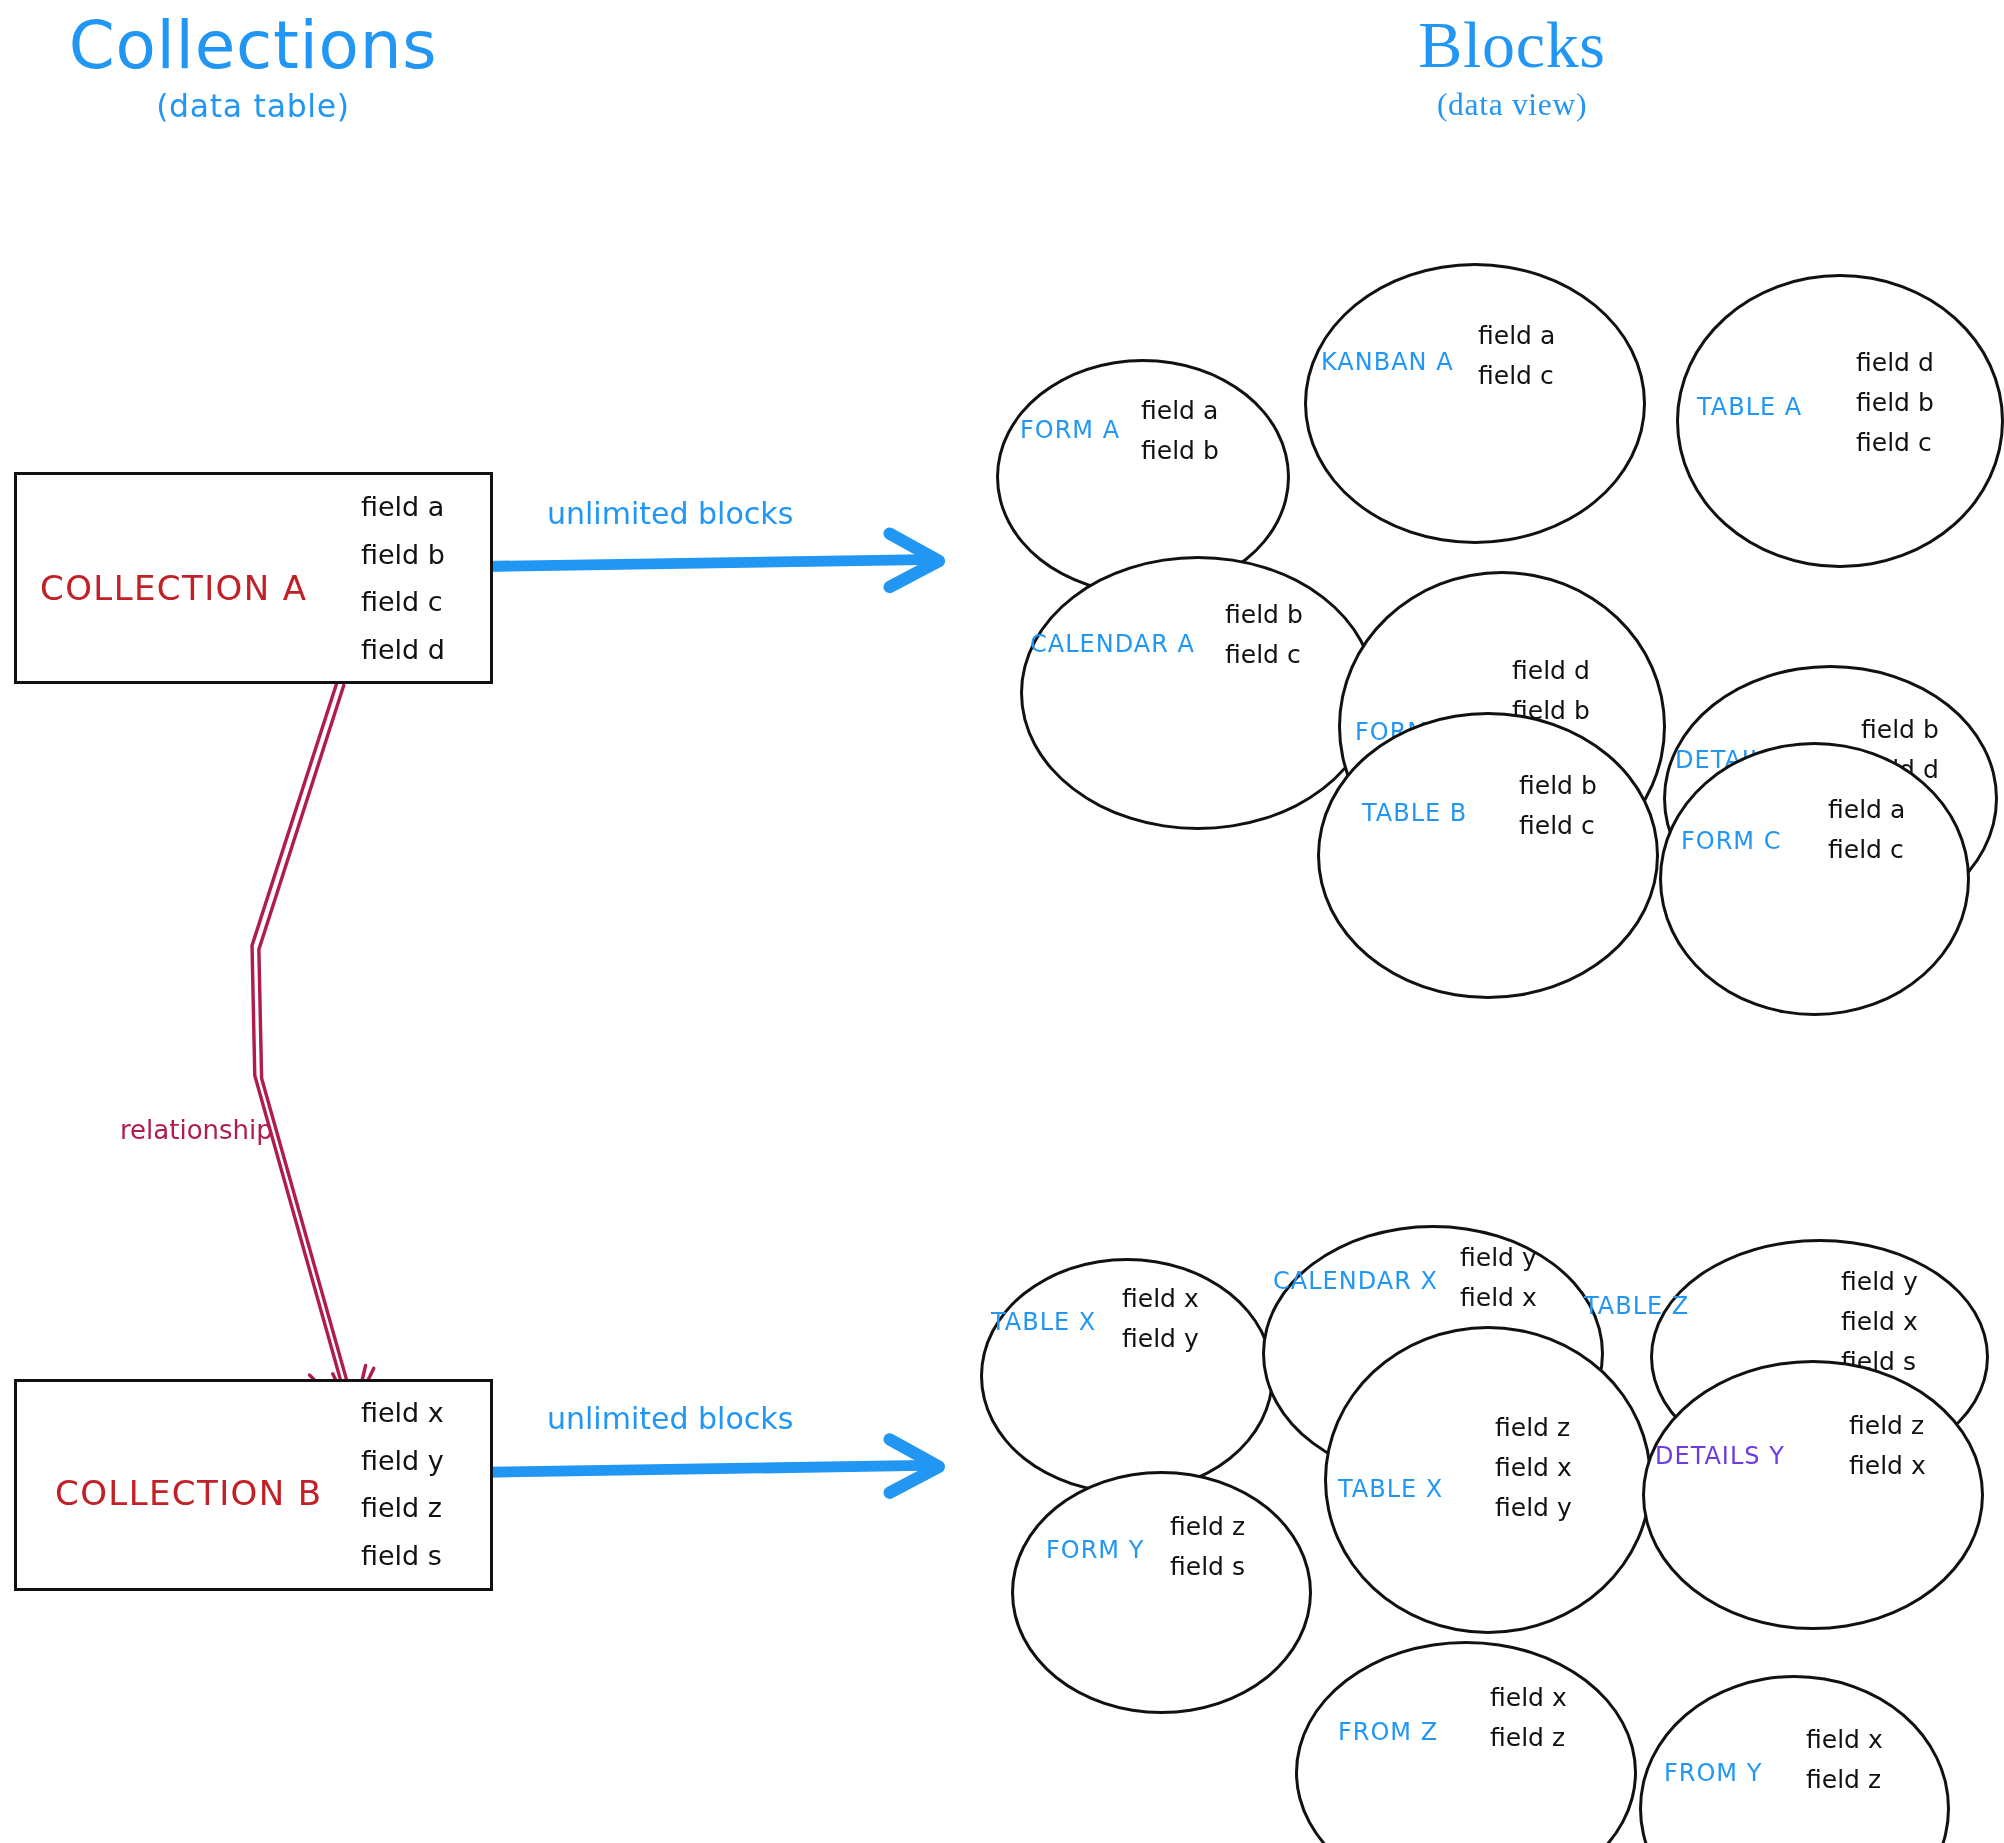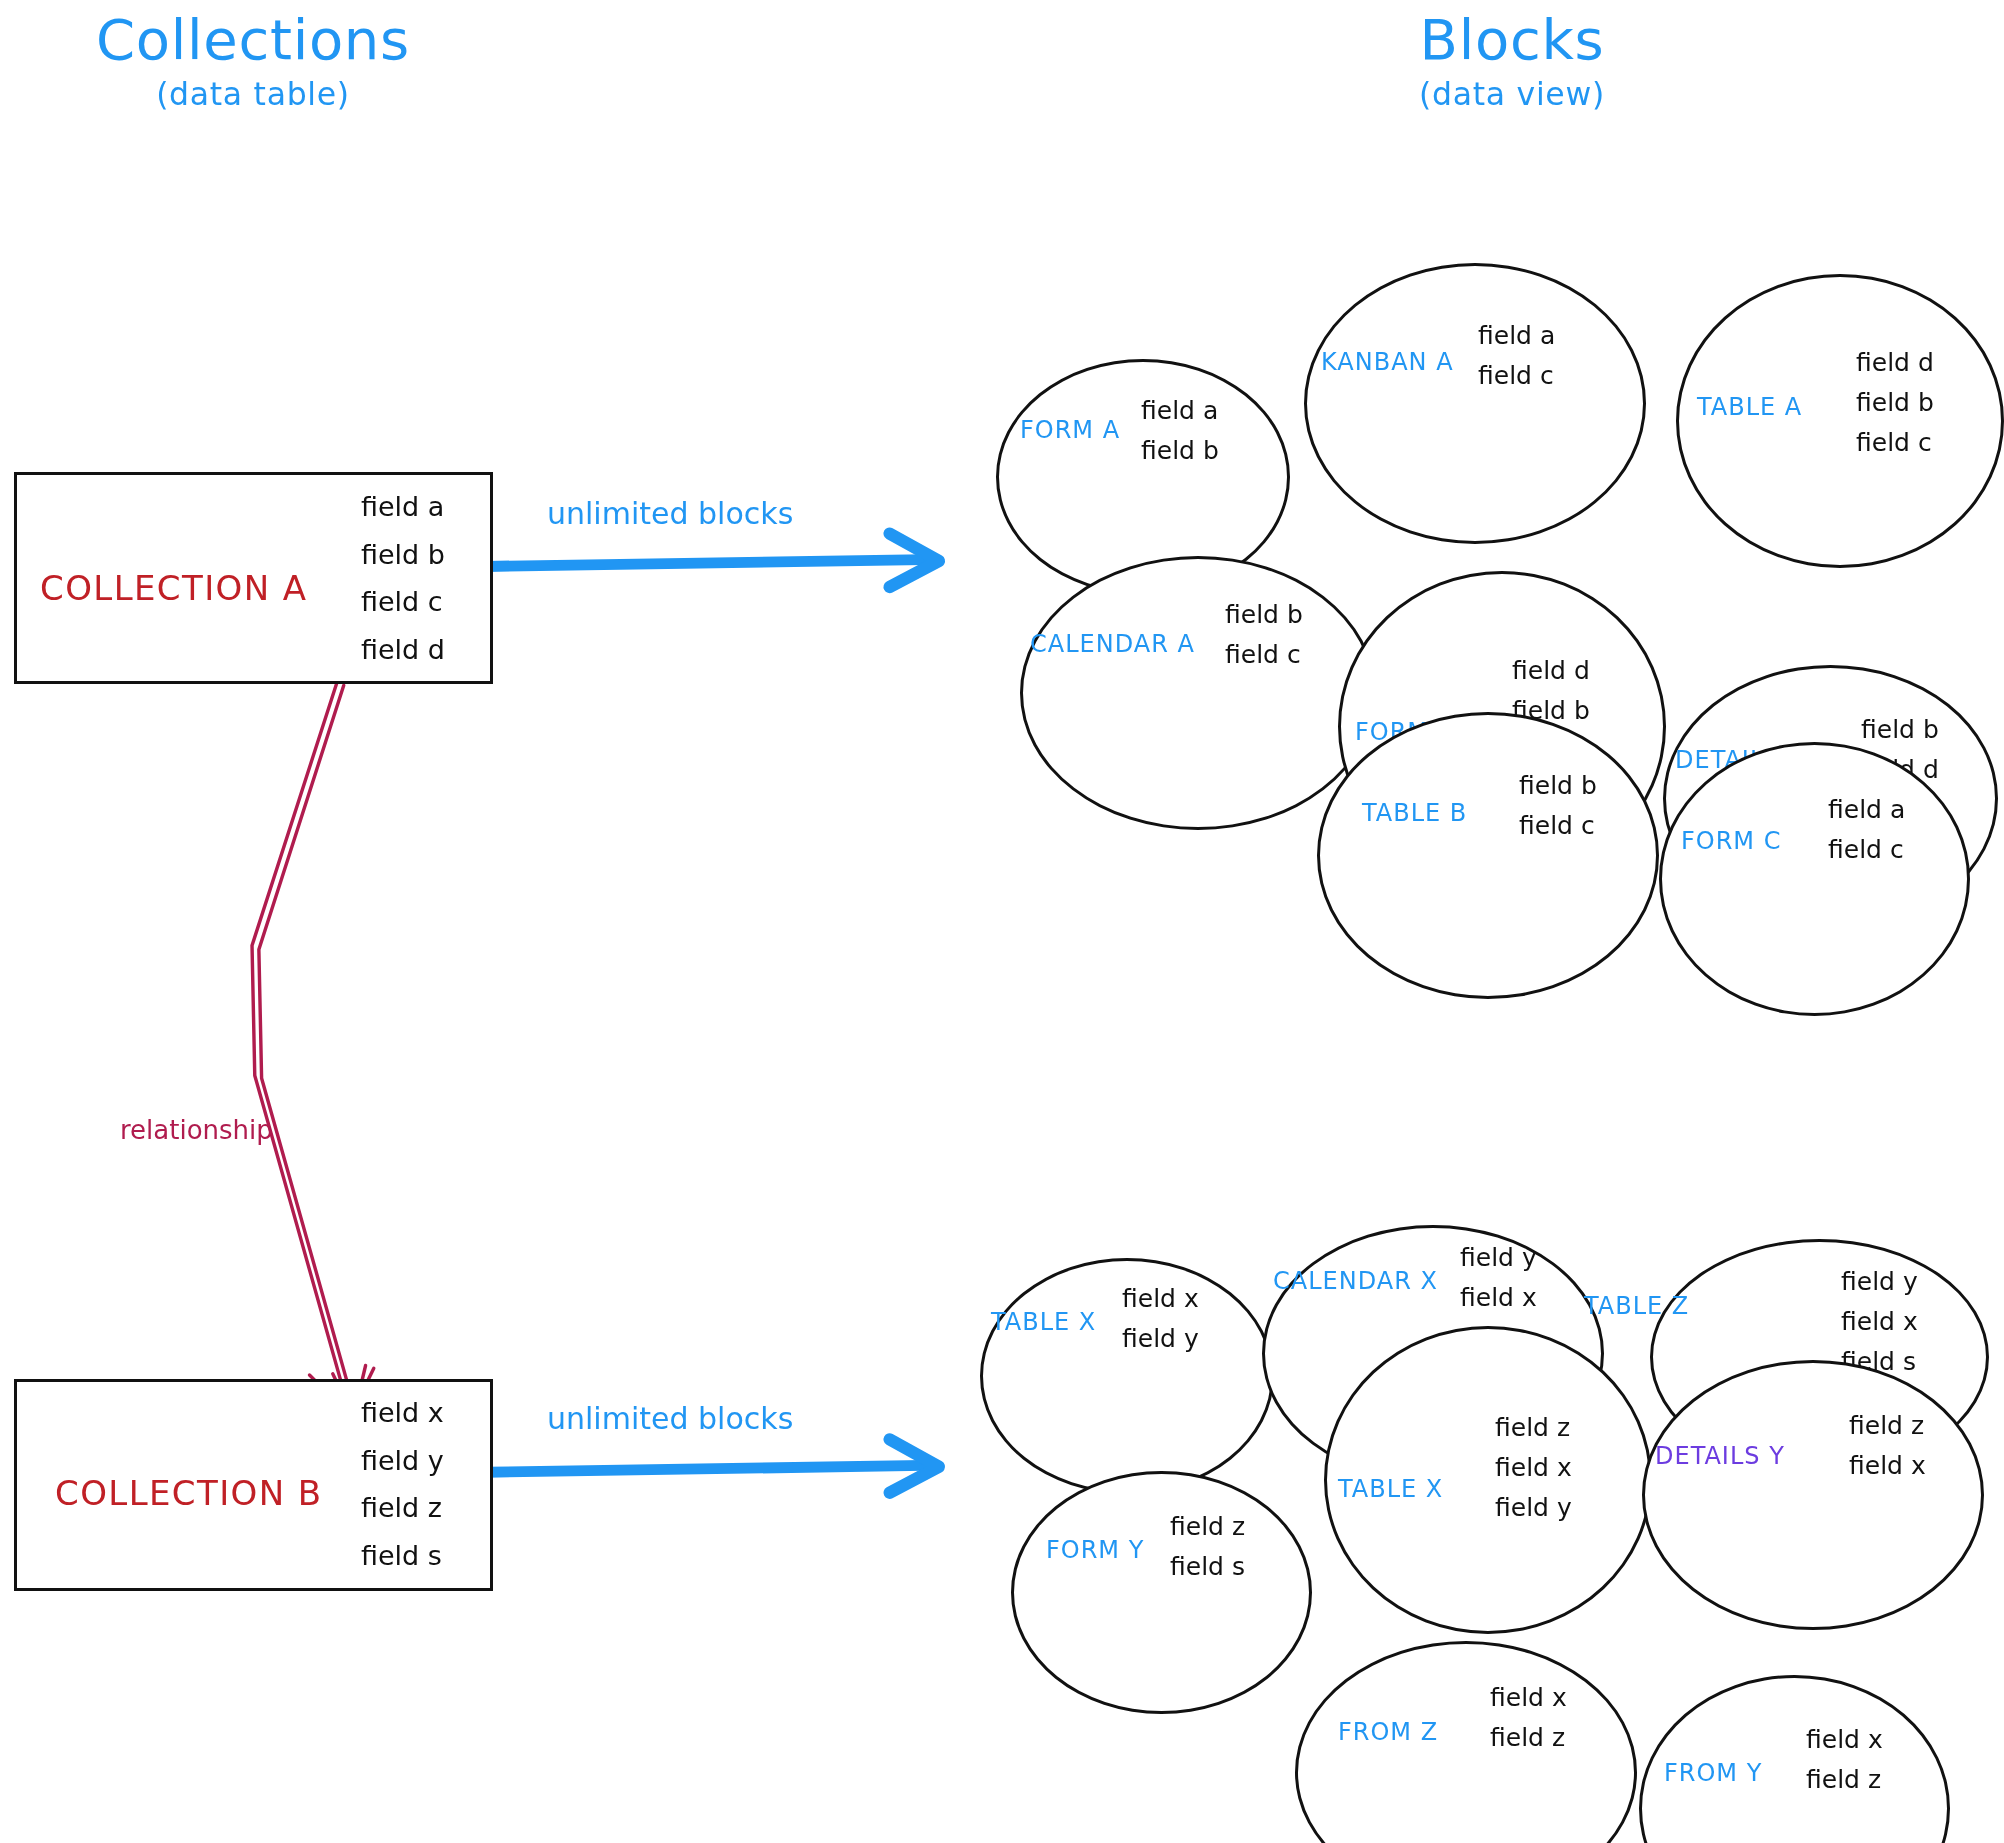--- a/index.html
+++ b/index.html
@@ -8,25 +8,25 @@
     font-family:"DejaVu Sans", sans-serif;
   }
   .stage{position:absolute;left:0;top:0;width:2005px;height:1843px;}
 
   
   .title{
     position:absolute;color:#2196f3;font-weight:400;
     font-family:"DejaVu Sans", sans-serif;
     white-space:nowrap;letter-spacing:0.7px;
   }
-  .title .main{font-size:56px;display:block;text-align:center;}
+  .title .main{font-size:66px;display:block;text-align:center;}
   .title .sub{font-size:31.5px;display:block;text-align:center;margin-top:4.1px;}
 
   #title-collections{left:41px;top:6.8px;width:424px;}
-  #title-blocks{left:1300px;top:6.8px;width:424px;}
+  #title-blocks{left:1300px;top:6.8px;width:424px;font-family:Liberation Serif, serif;}
 
   
   .collection-box{
     position:absolute;border:3.4px solid #111;background:#fff;
     box-sizing:border-box;
   }
   .collection-name{
     position:absolute;color:#c02026;font-size:34px;
     white-space:nowrap;letter-spacing:1.4px;
     font-family:"DejaVu Sans", sans-serif;

